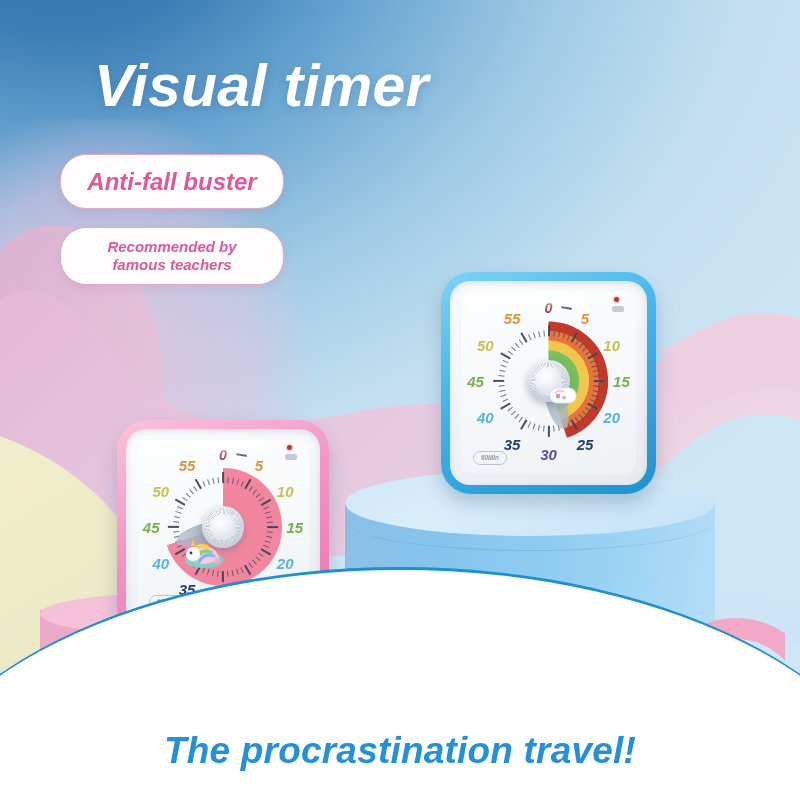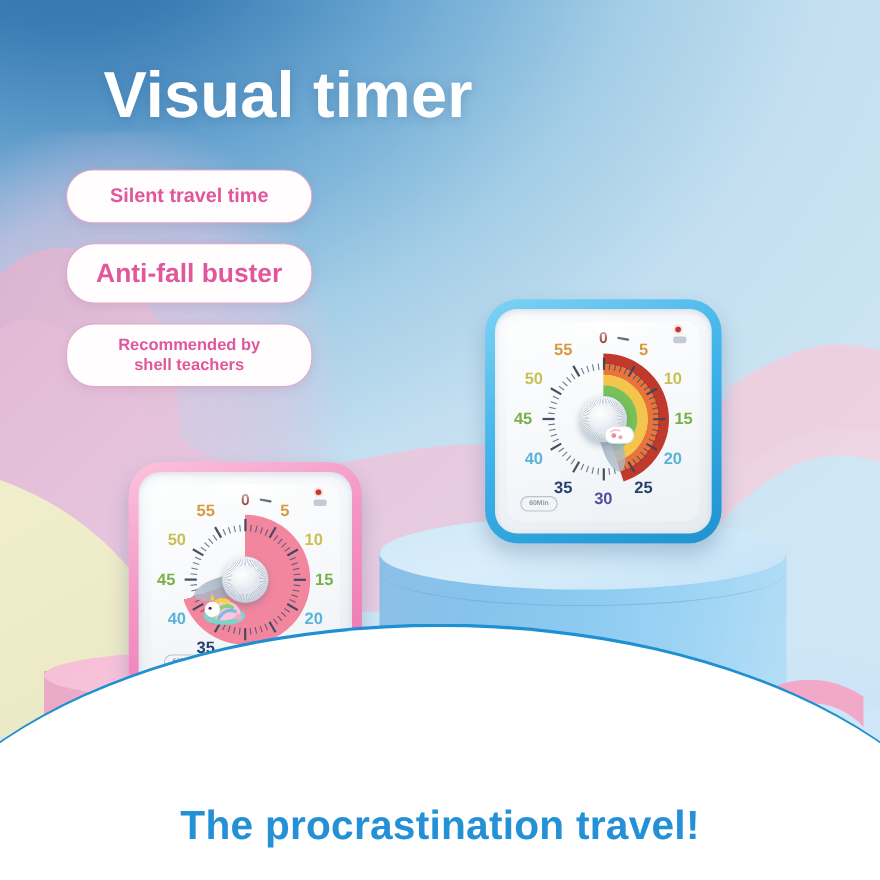--- a/index.html
+++ b/index.html
@@ -1,21 +1,21 @@
 <!DOCTYPE html>
 <html><head>
 <meta charset="utf-8">
 <style>
   html,body{margin:0;padding:0;}
   body{
     width:800px;height:800px;overflow:hidden;
     font-family:"Liberation Sans", sans-serif;
     background:#bfdcef;
   }
-  #stage{position:relative;width:800px;height:800px;overflow:hidden;}
+  #stage{position:relative;width:800px;height:800px;overflow:hidden;font-style:italic;}
 
   
   .bg-base{position:absolute;inset:0;
     background:
       radial-gradient(120% 95% at 8% -12%, #2a6ba5 0%, #3a7cb4 16%, #6ba7d2 34%, #a3cde6 54%, #c3dff0 72%, #cfe6f4 100%);
   }
   .bg-soft-left{position:absolute;left:-60px;top:120px;width:460px;height:620px;
     background:radial-gradient(60% 55% at 35% 40%, rgba(226,196,222,.95) 0%, rgba(222,196,224,.55) 55%, rgba(220,200,226,0) 78%);
     filter:blur(2px);}
   .bg-wave{position:absolute;left:0;top:0;width:800px;height:800px;}
@@ -141,30 +141,27 @@
 
     <path d="M0,600 C 160,560 330,548 520,560 C 650,568 730,584 800,606 L800,800 L0,800 Z" fill="url(#floorg)"></path>
     <path d="M0,636 C 170,596 340,586 520,598 C 652,607 732,622 800,644 L800,800 L0,800 Z" fill="#cfe7f7" opacity=".75"></path>
   </svg>
 
   <div class="cream-arc"></div>
 
   <div class="title">Visual timer</div>
 
   <div class="pills">
-    <div class="pill p1">
-      <span>Silent travel time</span>
-    </div>
     <div class="pill p2">
       <span>Anti-fall buster</span>
     </div>
     <div class="pill p3">
       <div>
         <span>Recommended by</span>
-        <span>shell teachers</span>
+        <span>famous teachers</span>
       </div>
     </div>
   </div>
 
   <div class="podium-blue">
     <div class="bot"></div>
       <div class="body"></div>
       <div class="top"></div>
       <div class="seam"></div>
   </div>

